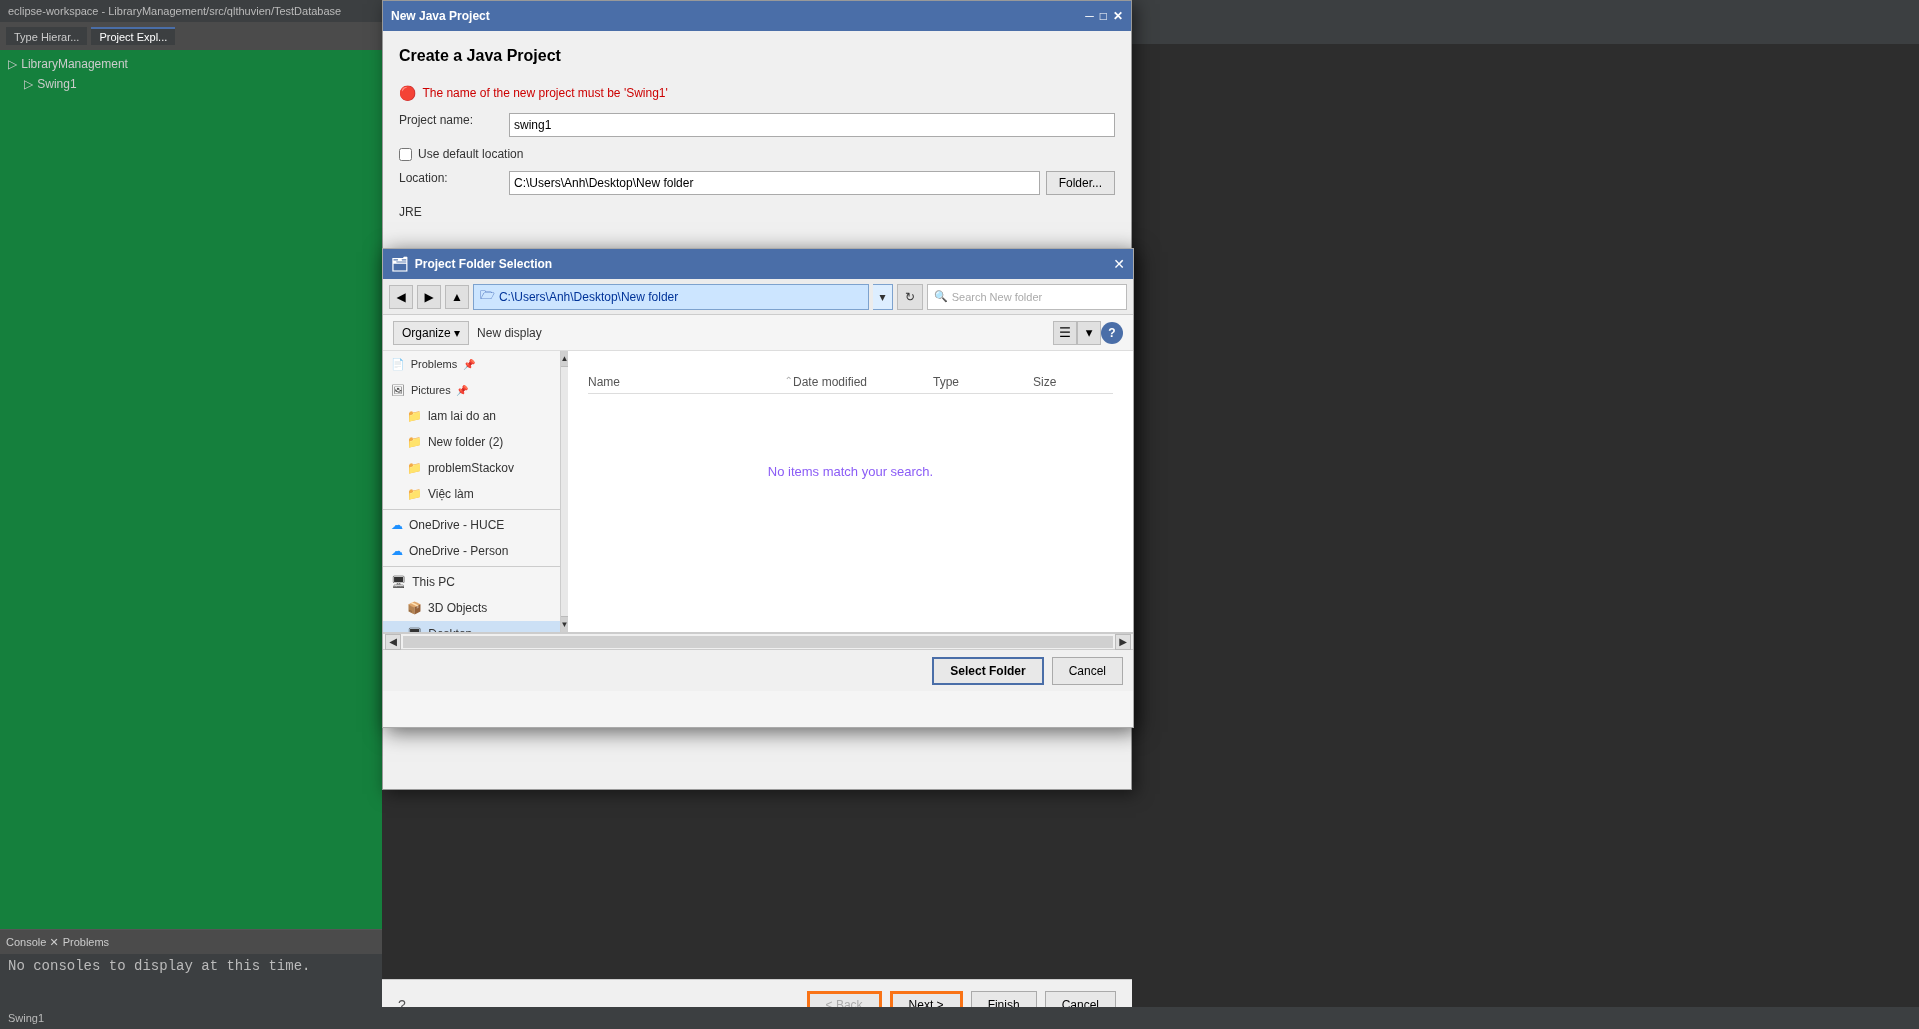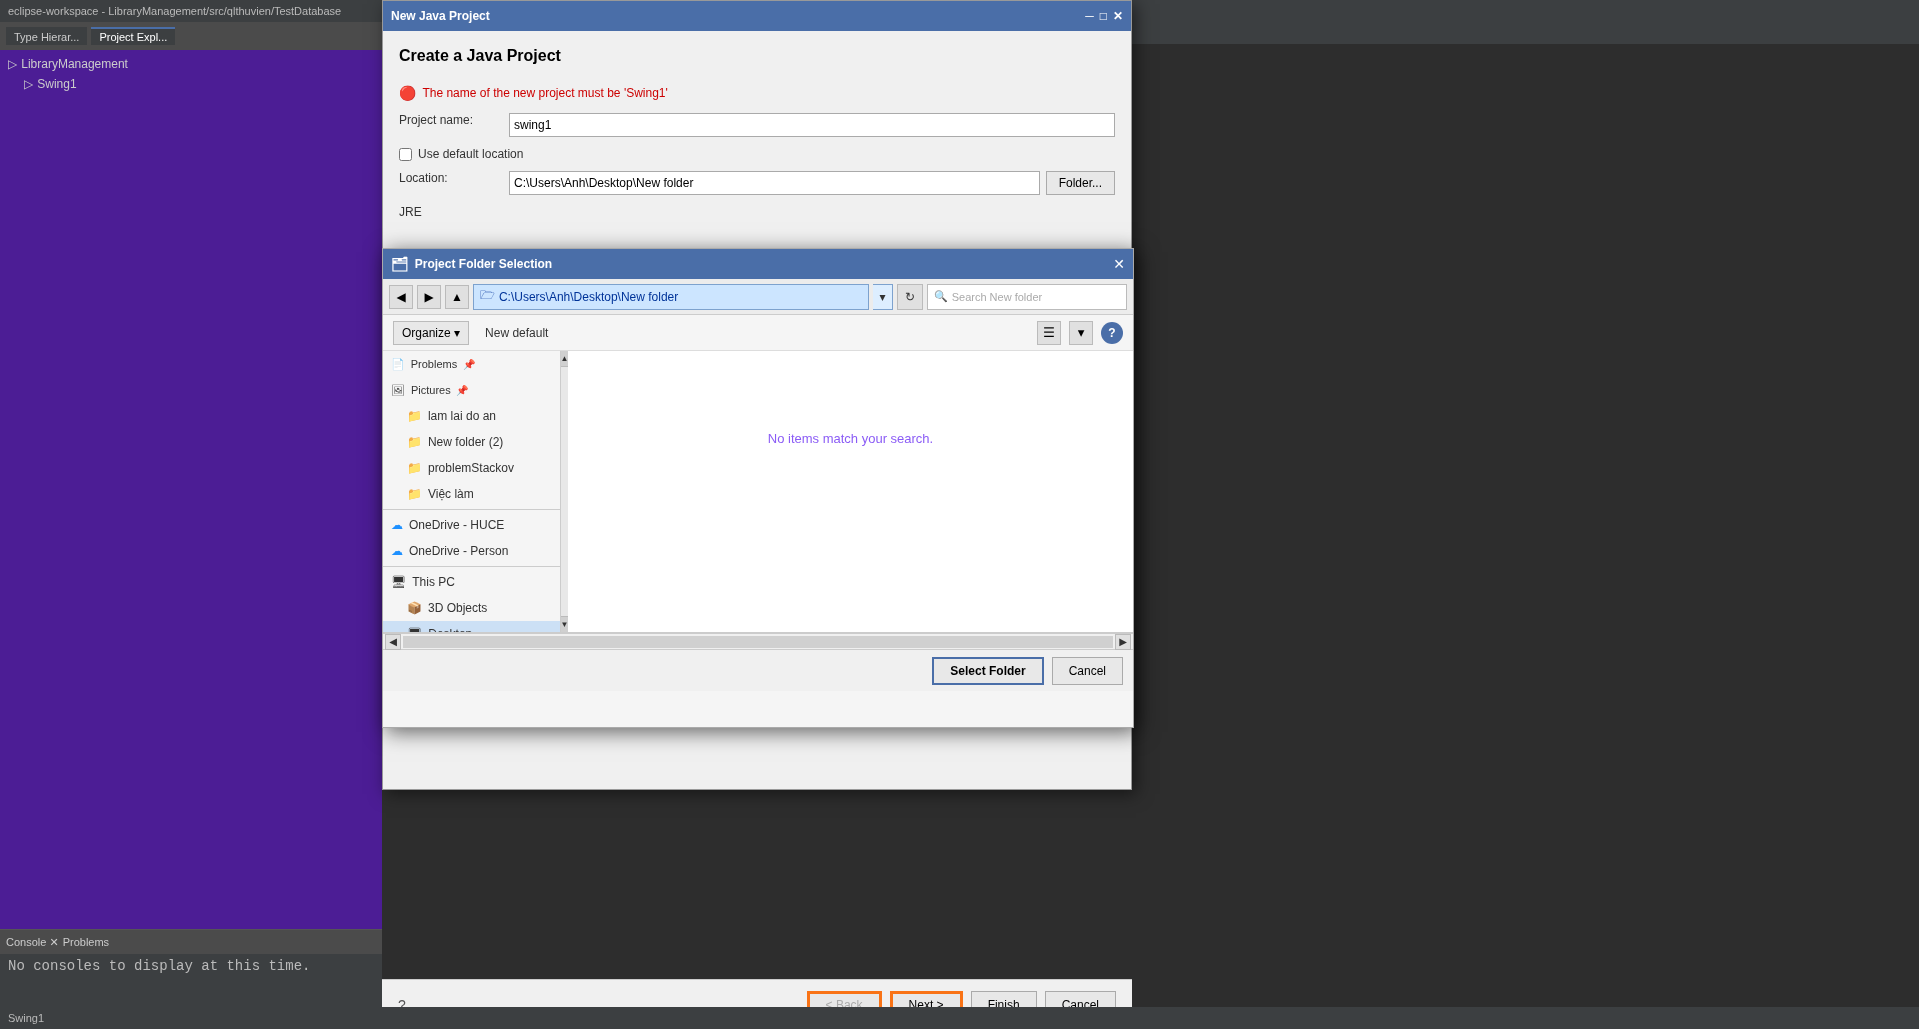--- a/index.html
+++ b/index.html
@@ -247,21 +247,21 @@
     }
 
     
     .folder-actions {
       height: 36px;
       background: #f5f5f5;
       border-bottom: 1px solid #ddd;
       display: flex;
       align-items: center;
       padding: 0 10px;
-      gap: 8px;
+      gap: 0;
     }
 
     .organize-btn {
       height: 24px;
       padding: 0 8px;
       font-size: 12px;
       background: #e8e8e8;
       border: 1px solid #bbb;
       cursor: pointer;
       display: flex;
@@ -513,21 +513,21 @@
       background: #e8e8e8;
       border: 1px solid #aaa;
       cursor: pointer;
     }
 
     
     .side-panel {
       position: absolute;
       top: 22px; left: 0; width: 382px;
       bottom: 0;
-      background: #4c1d95;
+      background: #15803d;
       color: #bbb;
       font-size: 12px;
     }
 
     .side-tab-bar {
       height: 28px;
       background: #4b4b4b;
       display: flex;
       align-items: center;
       font-size: 11px;
@@ -711,21 +711,21 @@
       <span class="search-icon">🔍</span>
       <span style="color:#aaa;font-size:11px;">Search New folder</span>
     </div>
   </div>
 
   <div class="folder-actions">
     <button class="organize-btn">
       <span>Organize ▾</span>
     </button>
     <button class="new-folder-btn">
-      <span>New default</span>
+      <span>New display</span>
     </button>
     <span class="separator"></span>
     <button class="view-btn">☰</button>
     <button class="view-btn">▾</button>
     <button class="help-btn">?</button>
   </div>
 
   <div class="file-browser">
 
     <div style="display:flex;width:185px;">
@@ -781,20 +781,27 @@
       </div>
 
       <div style="width:8px;background:#e8e8e8;border-left:1px solid #ccc;display:flex;flex-direction:column;">
         <div style="width:100%;height:16px;background:#d0d0d0;border-bottom:1px solid #bbb;cursor:pointer;display:flex;align-items:center;justify-content:center;font-size:8px;">▲</div>
         <div style="flex:1;background:#e8e8e8;"></div>
         <div style="width:100%;height:16px;background:#d0d0d0;border-top:1px solid #bbb;cursor:pointer;display:flex;align-items:center;justify-content:center;font-size:8px;">▼</div>
       </div>
     </div>
 
     <div class="right-content">
+      <div class="col-headers">
+        <span class="col-header name">Name</span>
+        <span style="font-size:10px;color:#aaa;">⌃</span>
+        <span class="col-header date">Date modified</span>
+        <span class="col-header type">Type</span>
+        <span class="col-header size">Size</span>
+      </div>
       <div class="no-items-msg">No items match your search.</div>
     </div>
   </div>
 
   <div class="h-scrollbar">
     <div class="h-scroll-left">◀</div>
     <div class="h-scroll-track"></div>
     <div class="h-scroll-right">▶</div>
   </div>
 

